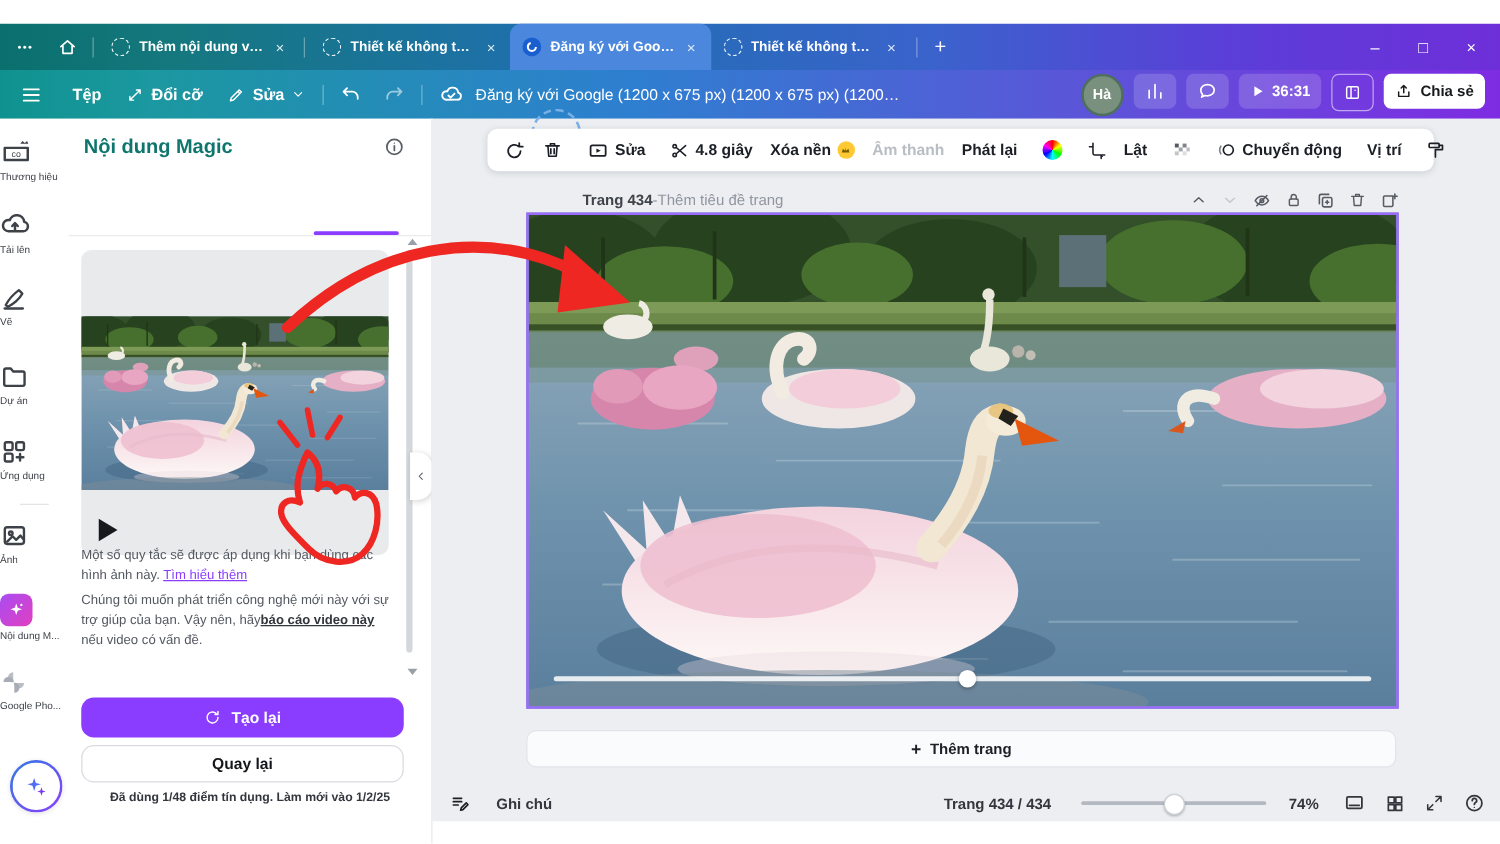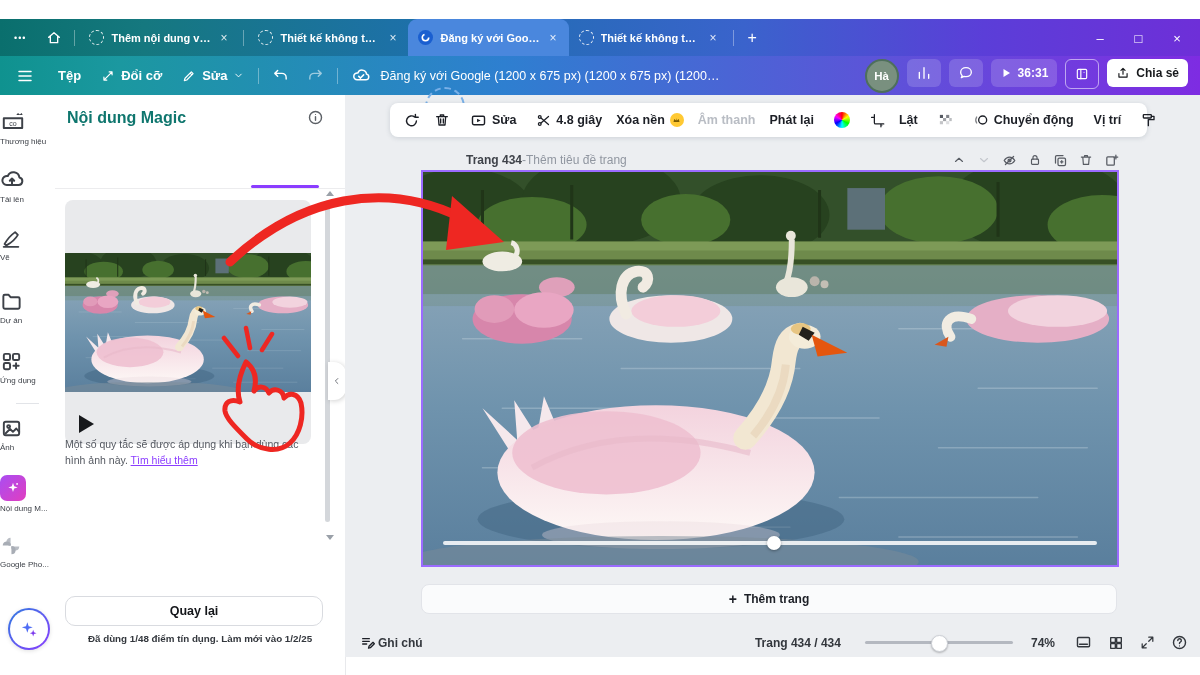--- a/index.html
+++ b/index.html
@@ -409,21 +409,30 @@
     <span class="scroll-arrow up"></span>
     <div class="pscroll"></div>
     <span class="scroll-arrow down"></span>
     <div class="collapse">
       <svg class="sv" width="10" height="10" viewBox="0 0 24 24">
           <path d="M14 6l-6 6 6 6"></path>
         </svg>
     </div>
 
     <p class="legal" style="top:342px;margin:0"><span>Một số quy tắc sẽ được áp dụng khi bạn dùng các hình ảnh này. </span><span class="linkp">Tìm hiểu thêm</span></p>
-
+    <p class="legal" style="top:378px;margin:0"><span>Chúng tôi muốn phát triển công nghệ mới này với sự trợ giúp của bạn. Vậy nên, hãy</span><span class="linkd">báo cáo video này</span><span> nếu video có vấn đề.</span></p>
+
+    <div class="btn-primary">
+      <span class="ic">
+        <svg class="sv" width="14" height="14" viewBox="0 0 24 24">
+            <path d="M19.5 12a7.5 7.5 0 1 1-2.6-5.7M19.5 3.8v4h-4"></path>
+          </svg>
+      </span>
+      <span>Tạo lại</span>
+    </div>
     <div class="btn-secondary">
       <span>Quay lại</span>
     </div>
     <div class="credits">Đã dùng 1/48 điểm tín dụng. Làm mới vào 1/2/25</div>
   </div>
 
   <div class="abs canvas-area">
     <div class="dash-circle"></div>
 
     <div class="toolbar">
@@ -576,21 +585,21 @@
         <div class="vknob"></div>
       </div>
     </div>
 
     <div class="addpage">
       <span style="font-size:14px">+</span>
       <span>Thêm trang</span>
     </div>
 
     <div class="statusbar">
-      <span class="titem" style="margin-left:8px;gap:2px">
+      <span class="titem" style="margin-left:8px;gap:21px">
         <span class="ic">
             <svg class="sv" width="16" height="16" viewBox="0 0 24 24">
               <path d="M4 5.5h10M4 9.5h10M4 13.5h6M13.5 17l6-6 2 2-6 6-2.7.7z"></path>
             </svg>
           </span>
         <span class="sb-txt" style="font-weight:600">Ghi chú</span>
       </span>
       <span class="sb-txt" style="margin-left:auto">Trang 434 / 434</span>
       <span class="slider-track" style="margin:0 18px 0 24px">
         <span class="slider-thumb"></span>

